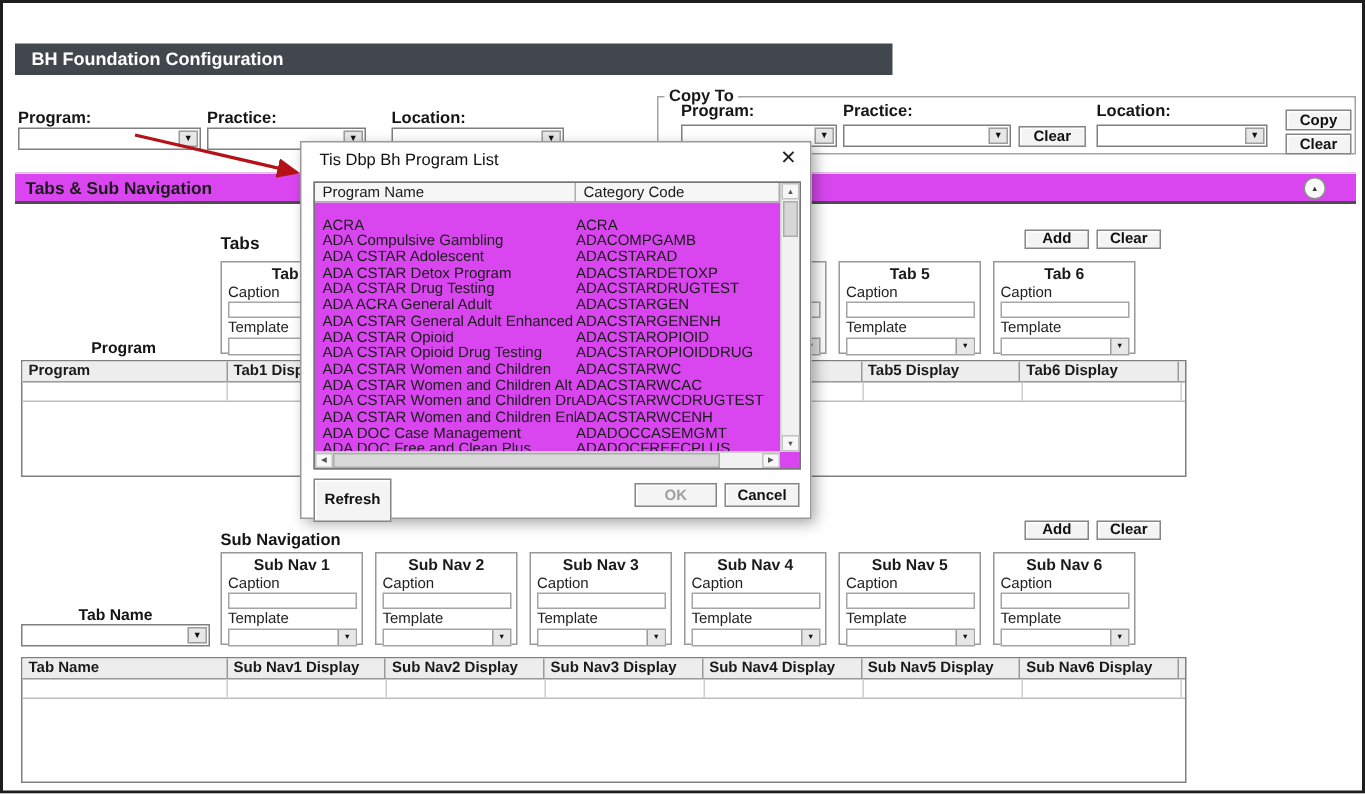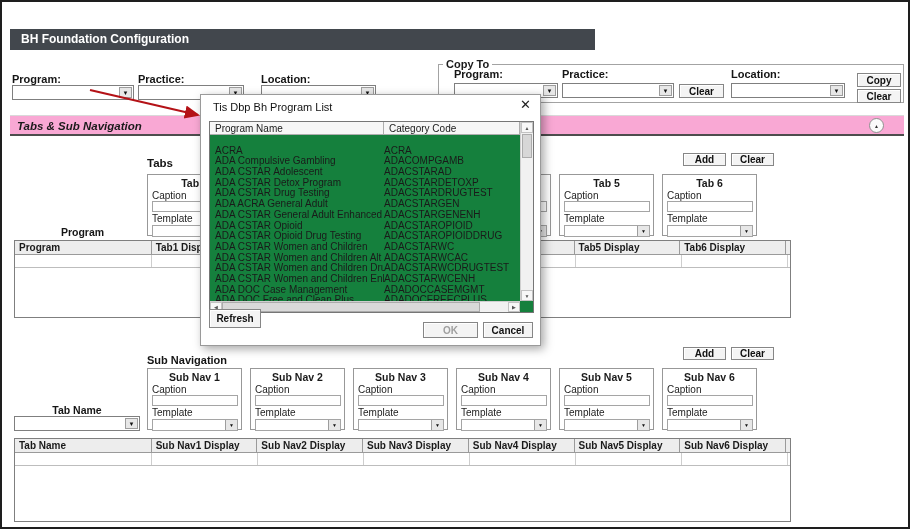--- a/index.html
+++ b/index.html
@@ -23,23 +23,23 @@
   .combo .arr{position:absolute;top:1px;right:1px;bottom:1px;width:13px;background:#e7e7e7;border:1px solid #9d9d9d;
               box-sizing:border-box;font-size:6px;color:#111;display:flex;align-items:center;justify-content:center;}
   
   .btn{position:absolute;background:#f4f4f4;border:1px solid #868686;font-size:10px;font-weight:600;color:#111;
        display:flex;align-items:center;justify-content:center;box-sizing:border-box;box-shadow:inset 1px 1px 0 #fff;}
   .btn.disabled{color:#9f9f9f;}
   
   .groupbox{position:absolute;border:1px solid #a3a3a3;box-sizing:border-box;}
   .legend{position:absolute;background:#fff;padding:0 3px;font-size:11px;font-weight:600;}
   
-  .sectionbar{position:absolute;left:8px;top:113px;width:894px;height:21px;background:#f9a8d4;
+  .sectionbar{position:absolute;left:8px;top:113px;width:894px;height:21px;background:#d946ef;
               border-top:1px solid #d9d9d9;border-bottom:2px solid #4d4d4d;font-size:11.5px;font-weight:700;
-              line-height:20px;padding-left:7px;box-sizing:border-box;font-style:italic;}
+              line-height:20px;padding-left:7px;box-sizing:border-box;}
   .collapse-btn{position:absolute;left:867px;top:116px;width:15px;height:15px;border:1px solid #8f8f8f;border-radius:50%;
                 background:#fafafa;display:flex;align-items:center;justify-content:center;font-size:5px;color:#333;box-sizing:border-box;}
   
   .panels-row{position:absolute;display:flex;gap:8px;}
   .panel{width:95px;height:62px;border:1px solid #989898;background:#fff;box-sizing:border-box;position:relative;}
   .panel-title{text-align:center;font-size:10.5px;font-weight:700;margin-top:2px;}
   .panel-lbl{font-size:10px;color:#222;margin:1px 0 0 4px;}
   .panel-input{display:block;margin:0 0 0 4px;width:84px;height:9px;border:1px solid #a5a5a5;background:#fff;}
   .panel-combo{position:relative;margin:1px 0 0 4px;width:86px;height:12px;border:1px solid #a5a5a5;background:#fff;box-sizing:border-box;}
   .panel-combo .parr{position:absolute;top:0;right:0;bottom:0;width:11px;background:#e7e7e7;border-left:1px solid #9d9d9d;
@@ -50,21 +50,21 @@
   .tbl-head .cell{font-size:10px;font-weight:700;padding:1px 0 0 4px;border-right:1px solid #9a9a9a;box-sizing:border-box;
                   white-space:nowrap;overflow:hidden;}
   .tbl-row{display:flex;height:12px;border-bottom:1px solid #bdbdbd;}
   .tbl-row .cell{border-right:1px solid #cecece;box-sizing:border-box;}
   .w-prog{width:137px;} .w-tab{width:106px;} .fill{flex:1;border-right:none!important;}
   
   .modal{position:absolute;left:198px;top:92px;width:341px;height:252px;background:#fff;border:1px solid #9a9a9a;
          box-shadow:3px 3px 9px rgba(0,0,0,.35);z-index:40;box-sizing:border-box;}
   .modal-title{position:absolute;left:12px;top:6px;font-size:11px;color:#111;}
   .modal-close{position:absolute;right:9px;top:3px;font-size:13px;color:#222;line-height:14px;}
-  .listbox{position:absolute;left:8px;top:26px;width:325px;height:192px;border:1px solid #767676;background:#15803d;
+  .listbox{position:absolute;left:8px;top:26px;width:325px;height:192px;border:1px solid #767676;background:#d946ef;
            overflow:hidden;box-sizing:border-box;}
   .lb-header{position:absolute;left:0;top:0;right:13px;height:13px;display:flex;}
   .lb-header .hcell{background:#f6f6f6;border-right:1px solid #adadad;border-bottom:1px solid #adadad;font-size:10px;
                     padding:0 0 0 5px;line-height:13px;box-sizing:border-box;white-space:nowrap;overflow:hidden;}
   .hc1{width:174px;} .hc2{flex:1;}
   .lb-rows{position:absolute;left:0;top:13px;right:13px;bottom:11px;overflow:hidden;font-size:10px;}
   .lb-row{display:flex;height:10.7px;line-height:10.7px;white-space:nowrap;}
   .lb-row .c1{width:174px;padding-left:5px;box-sizing:border-box;overflow:hidden;}
   .lb-row .c2{flex:1;overflow:hidden;}
   .vscroll{position:absolute;right:0;top:0;width:13px;bottom:11px;background:#f1f1f1;border-left:1px solid #cfcfcf;box-sizing:border-box;}
@@ -405,21 +405,21 @@
         <div class="vs-thumb"></div>
         <div class="vs-btn" style="bottom:0;">▼</div>
       </div>
       <div class="hscroll">
         <div class="hs-btn" style="left:0;">◀</div>
         <div class="hs-thumb"></div>
         <div class="hs-btn" style="right:0;">▶</div>
       </div>
     </div>
 
-    <div class="btn" style="left:8px;top:214px;width:52px;height:19px;">Refresh</div>
+    <div class="btn" style="left:8px;top:224px;width:52px;height:29px;">Refresh</div>
     <div class="btn disabled" style="left:222px;top:227px;width:55px;height:16px;">OK</div>
     <div class="btn" style="left:282px;top:227px;width:50px;height:16px;">Cancel</div>
   </div>
 
   <svg class="arrow-svg" width="132" height="42">
     <defs>
       <marker id="ah" markerWidth="8" markerHeight="8" refX="6" refY="3" orient="auto">
         <path d="M0,0 L7,3 L0,6 Z" fill="#b41217"></path>
       </marker>
     </defs>

